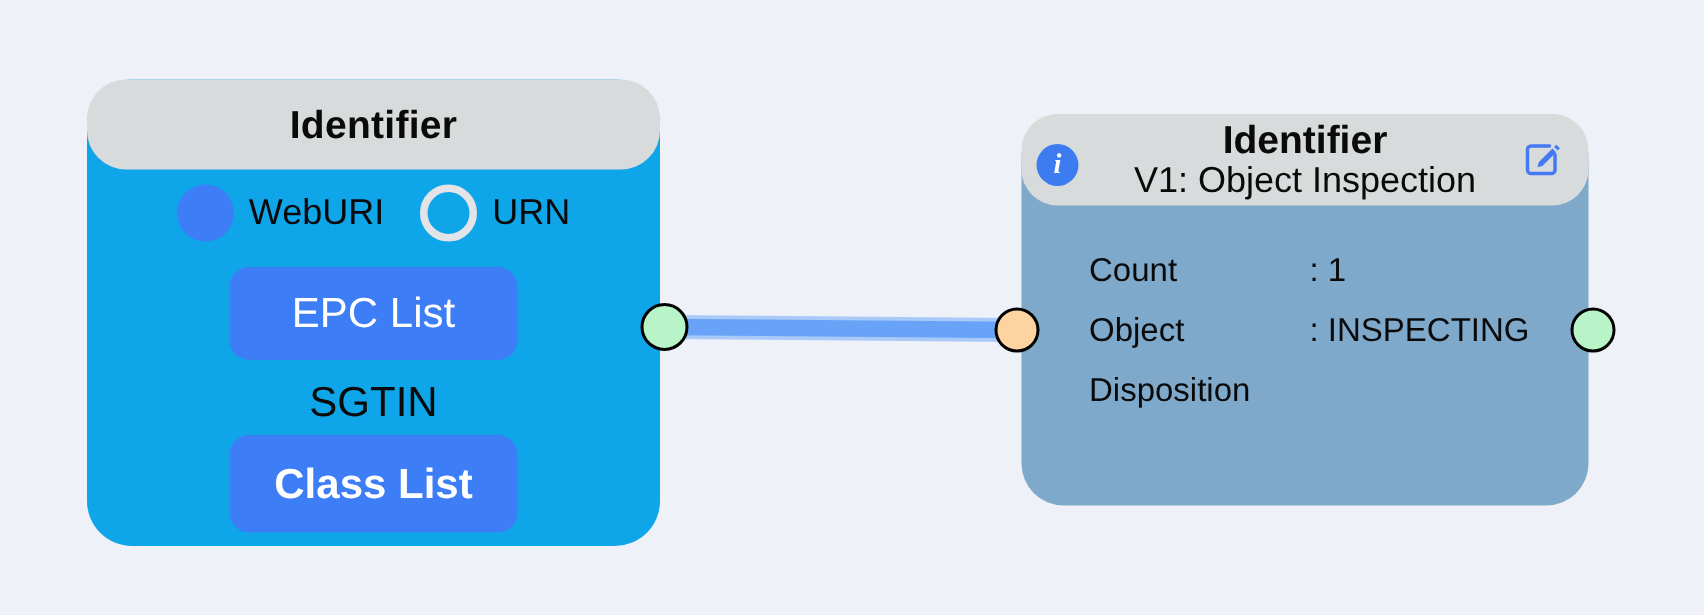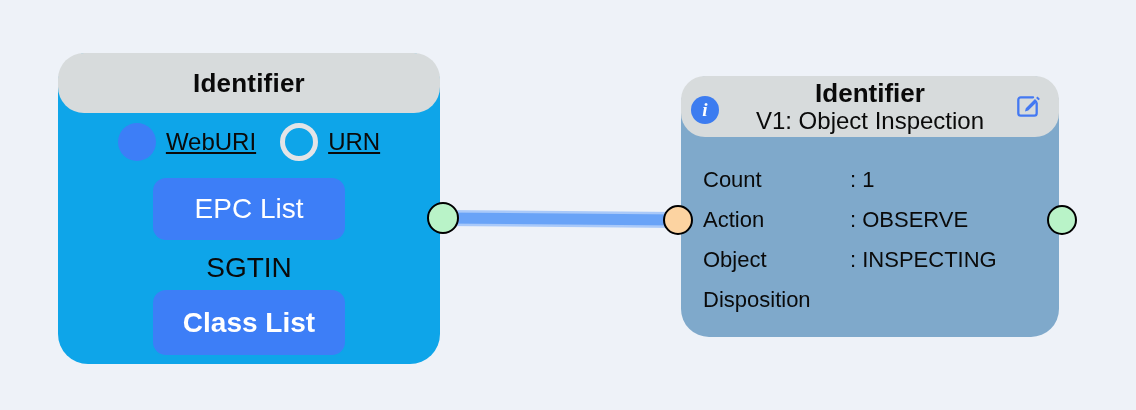--- a/index.html
+++ b/index.html
@@ -25,21 +25,21 @@
     left:58px; top:53px; width:382px; height:311px;
     background:#0ea5e9; border-radius:30px;
   }
   .node-identifier .node-header { height:60px; border-radius:26px; }
   .node-title { font-size:26px; font-weight:bold; letter-spacing:.2px; }
 
   .radio-row {
     position:absolute; left:0; right:0; top:68px; height:42px;
     display:flex; align-items:center; justify-content:center; gap:24px;
   }
-  .radio-option { display:flex; align-items:center; gap:10px; cursor:pointer;text-decoration:underline; }
+  .radio-option { display:flex; align-items:center; gap:10px; cursor:pointer; }
   .radio-dot { width:38px; height:38px; border-radius:50%; flex:0 0 auto; }
   .radio-dot.selected { background:#3d7ef7; }
   .radio-dot.unselected { border:5px solid #e3e4e7; background:transparent; }
   .radio-label { font-size:24px; }
 
   .blue-btn {
     position:absolute; left:95px; width:192px;
     background:#3d7ef7; color:#ffffff; border:none; border-radius:13px;
     font-family:"Liberation Sans", sans-serif; font-size:28px;
     display:flex; align-items:center; justify-content:center; cursor:pointer;
@@ -65,21 +65,21 @@
   .info-badge {
     position:absolute; left:10px; top:20px; width:28px; height:28px;
     border-radius:50%; background:#3c7cf0; color:#ffffff;
     display:flex; align-items:center; justify-content:center;
     font-family:"Liberation Serif", serif; font-style:italic; font-weight:bold;
     font-size:19px; cursor:pointer;
   }
   .edit-btn { position:absolute; right:17px; top:16px; width:29px; height:29px; cursor:pointer; }
 
   .fields { position:absolute; left:22px; top:84px; right:8px; }
-  .field-row { display:flex; align-items:center; height:40px; font-size:22px; }
+  .field-row { display:flex; align-items:center; height:40px; font-size:22px;margin-left:23px; }
   .f-label { width:147px; flex:0 0 auto; }
   .f-value { white-space:pre; }
 
   
   .handle {
     position:absolute; border-radius:50%; border:2px solid #000000; cursor:crosshair;
   }
   .handle-green  { background:#b9f3c8; }
   .handle-orange { background:#fcd3a1; }
   .h-identifier-out { left:427px; top:202px; width:32px; height:32px; }
@@ -134,24 +134,20 @@
         </svg>
       </div>
     </div>
 
     <div class="fields">
       <div class="field-row">
         <span class="f-label">Count</span>
         <span class="f-value">: 1</span>
       </div>
       <div class="field-row">
-        <span class="f-label">Action</span>
-        <span class="f-value">: OBSERVE</span>
-      </div>
-      <div class="field-row">
         <span class="f-label">Object</span>
         <span class="f-value">: INSPECTING</span>
       </div>
       <div class="field-row">
         <span class="f-label">Disposition</span>
       </div>
     </div>
   </div>
 
   <div class="handle handle-green h-identifier-out"></div>

